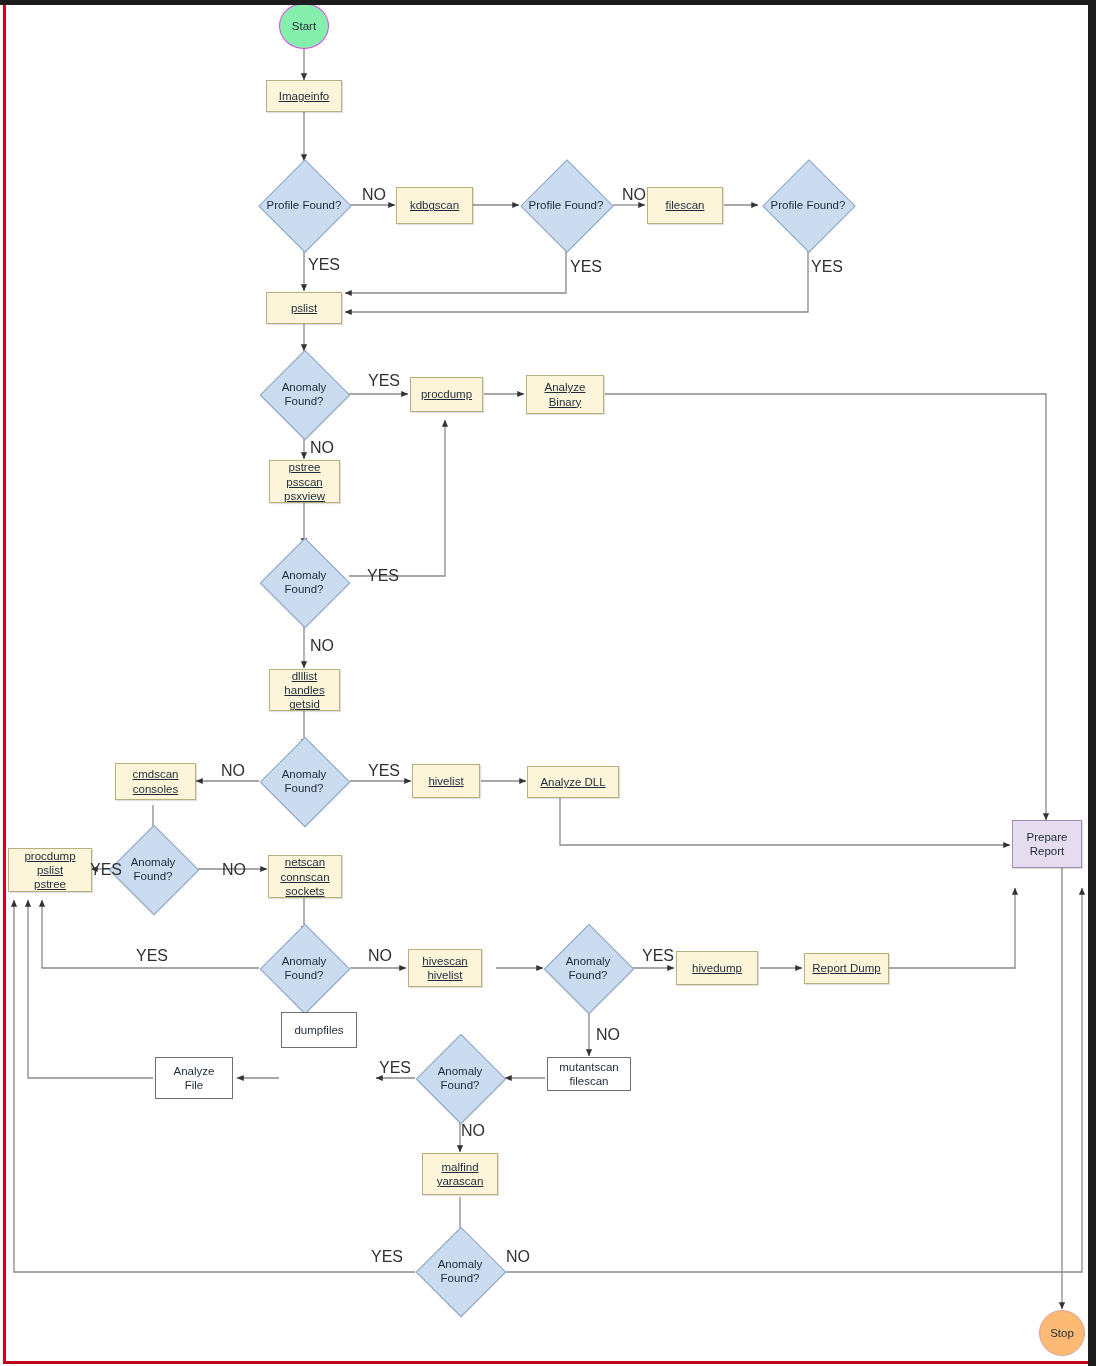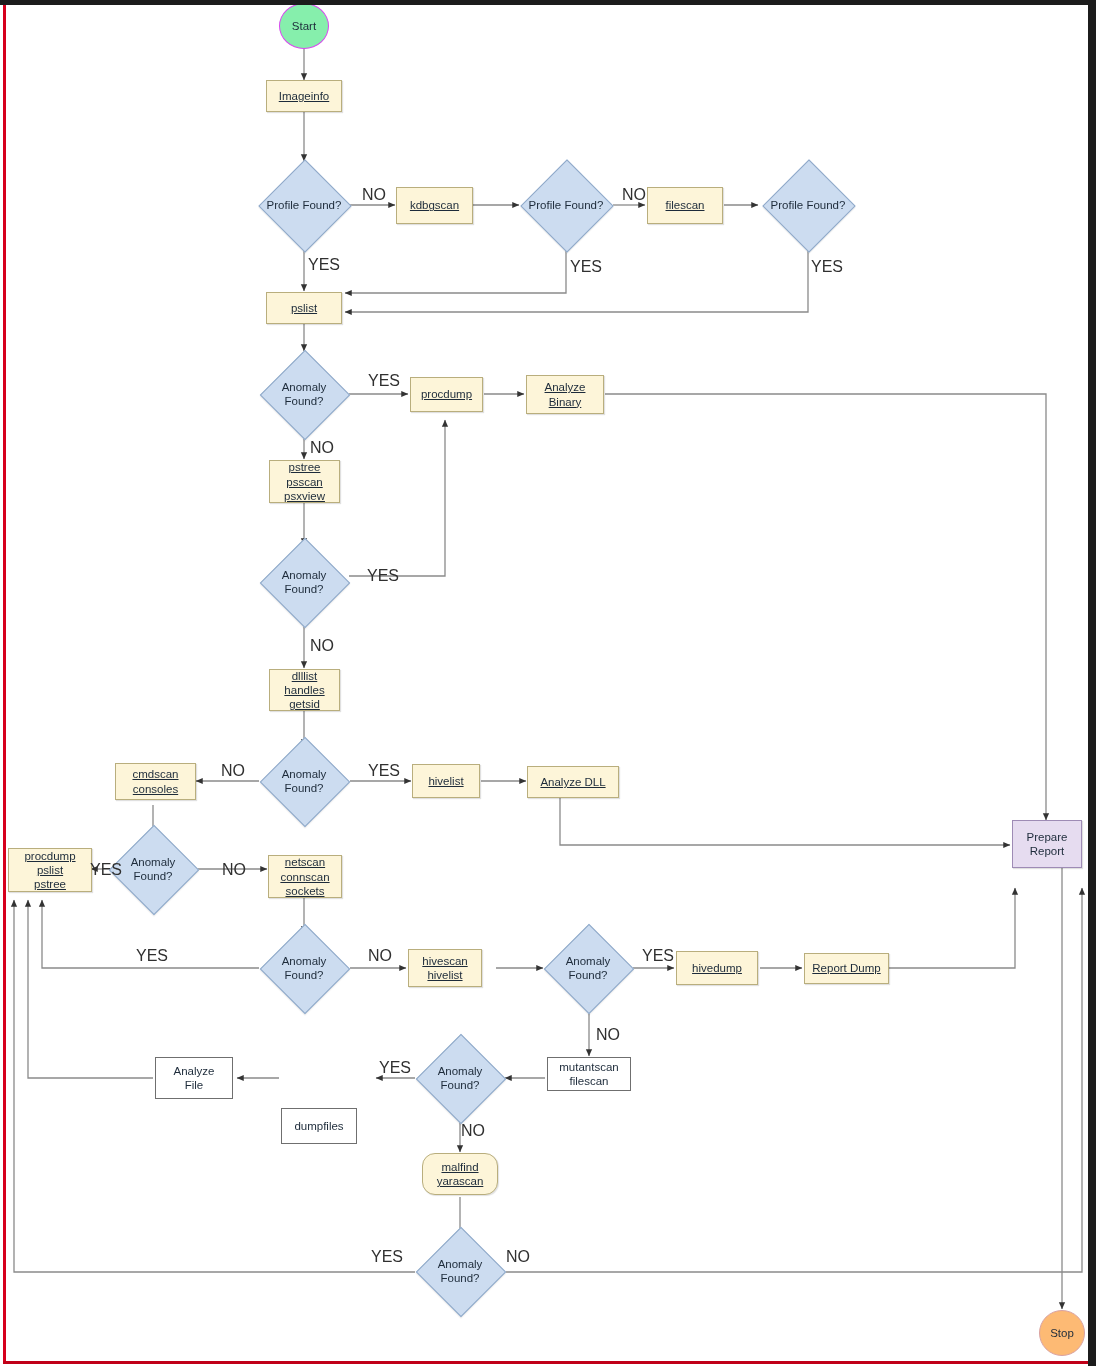--- a/index.html
+++ b/index.html
@@ -254,29 +254,29 @@
 
   <div class="node plain" style="left:547px;top:1057px;width:84px;height:34px;">
     <span>mutantscan<br>filescan</span>
   </div>
 
   <div class="dec" style="left:429px;top:1047px;width:62px;height:62px;">
     <div class="shape"></div>
     <div class="txt">Anomaly<br>Found?</div>
   </div>
 
-  <div class="node plain" style="left:281px;top:1108px;width:76px;height:36px;">
+  <div class="node plain" style="left:281px;top:1012px;width:76px;height:36px;">
     <span>dumpfiles</span>
   </div>
 
   <div class="node plain" style="left:155px;top:1057px;width:78px;height:42px;">
     <span>Analyze<br>File</span>
   </div>
 
-  <div class="node proc" style="left:422px;top:1153px;width:76px;height:42px;border-radius:13px;">
+  <div class="node proc" style="left:422px;top:1153px;width:76px;height:42px;">
     <span>malfind<br>yarascan</span>
   </div>
 
   <div class="dec" style="left:429px;top:1240px;width:62px;height:62px;">
     <div class="shape"></div>
     <div class="txt">Anomaly<br>Found?</div>
   </div>
 
   <div class="node report" style="left:1012px;top:820px;width:70px;height:48px;">
     <span>Prepare<br>Report</span>

